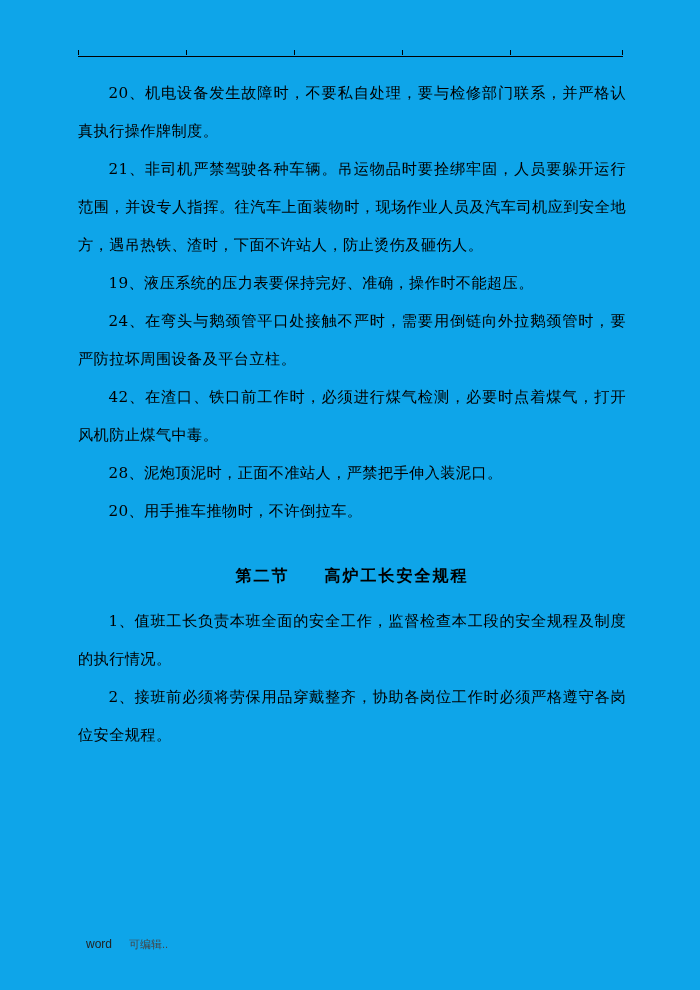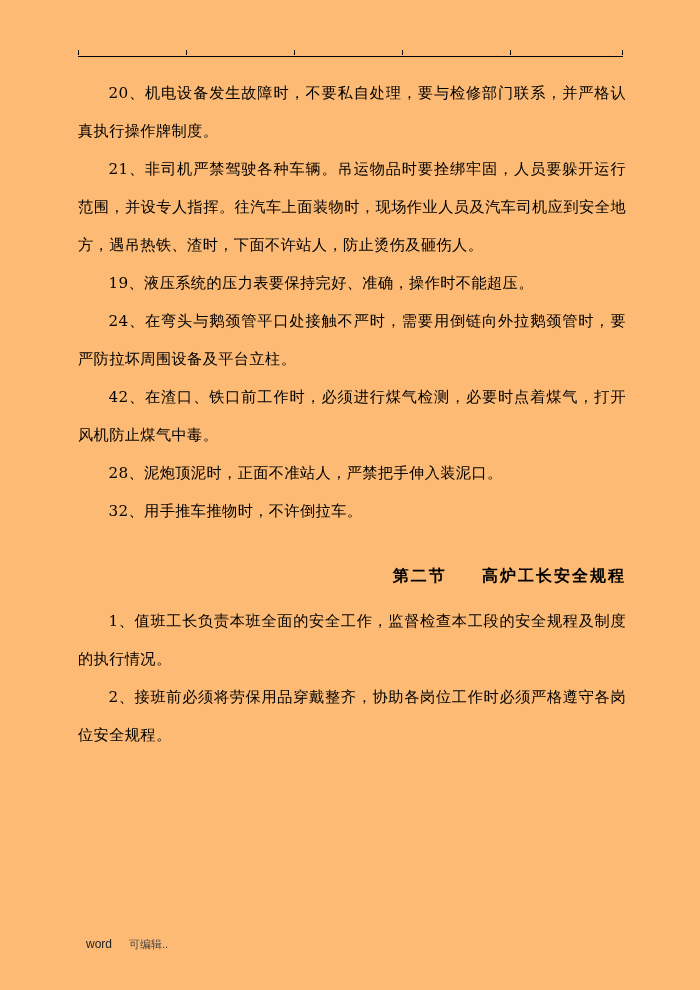--- a/index.html
+++ b/index.html
@@ -12,21 +12,21 @@
     height: 990px;
     font-family: "DejaVu Serif", "Liberation Serif", serif;
     color: #000000;
     position: relative;
     overflow: hidden;
   }
   .page {
     position: relative;
     width: 700px;
     height: 990px;
-    background: #fdba74;
+    background: #0ea5e9;
     box-sizing: border-box;
   }
   
   .header-rule {
     position: absolute;
     top: 56px;
     left: 78px;
     width: 545px;
     height: 1px;
     background: #000;
@@ -49,21 +49,21 @@
     padding: 0;
     font-size: 15.2px;
     line-height: 38px;
     text-align: justify;
     text-justify: inter-ideograph;
     text-indent: 2em;
     letter-spacing: 0.4px;
   }
   .section-title {
     margin: 26px 0 6px 0;
-    text-align: right;
+    text-align: center;
     font-size: 16px;
     font-weight: bold;
     letter-spacing: 2px;
     line-height: 40px;
   }
   .section-title .gap {
     display: inline-block;
     width: 20px;
   }
   .footer {
@@ -99,21 +99,21 @@
   <div class="tick" style="left:510px;"></div>
   <div class="tick" style="left:622px;"></div>
 
   <div class="content">
     <p class="para">20、机电设备发生故障时，不要私自处理，要与检修部门联系，并严格认真执行操作牌制度。</p>
     <p class="para">21、非司机严禁驾驶各种车辆。吊运物品时要拴绑牢固，人员要躲开运行范围，并设专人指挥。往汽车上面装物时，现场作业人员及汽车司机应到安全地方，遇吊热铁、渣时，下面不许站人，防止烫伤及砸伤人。</p>
     <p class="para">19、液压系统的压力表要保持完好、准确，操作时不能超压。</p>
     <p class="para">24、在弯头与鹅颈管平口处接触不严时，需要用倒链向外拉鹅颈管时，要严防拉坏周围设备及平台立柱。</p>
     <p class="para">42、在渣口、铁口前工作时，必须进行煤气检测，必要时点着煤气，打开风机防止煤气中毒。</p>
     <p class="para">28、泥炮顶泥时，正面不准站人，严禁把手伸入装泥口。</p>
-    <p class="para">32、用手推车推物时，不许倒拉车。</p>
+    <p class="para">20、用手推车推物时，不许倒拉车。</p>
 
     <div class="section-title">
       <span>第二节</span>
       <span class="gap"></span>
       <span>高炉工长安全规程</span>
     </div>
 
     <p class="para">1、值班工长负责本班全面的安全工作，监督检查本工段的安全规程及制度的执行情况。</p>
     <p class="para">2、接班前必须将劳保用品穿戴整齐，协助各岗位工作时必须严格遵守各岗位安全规程。</p>
   </div>

